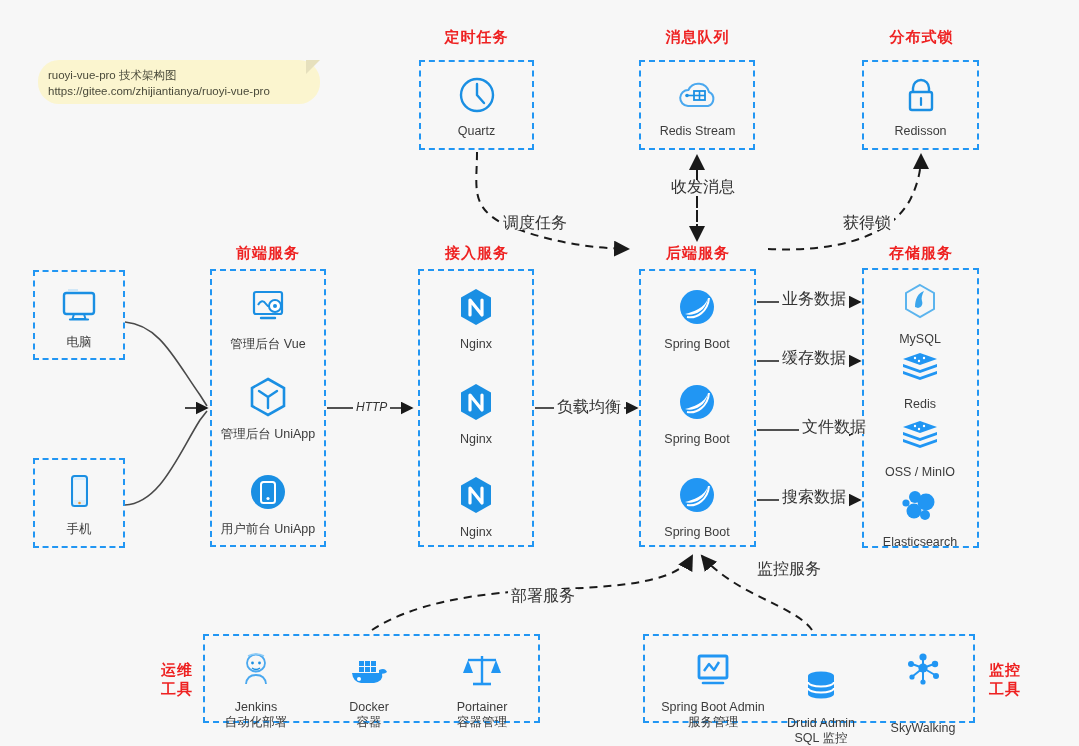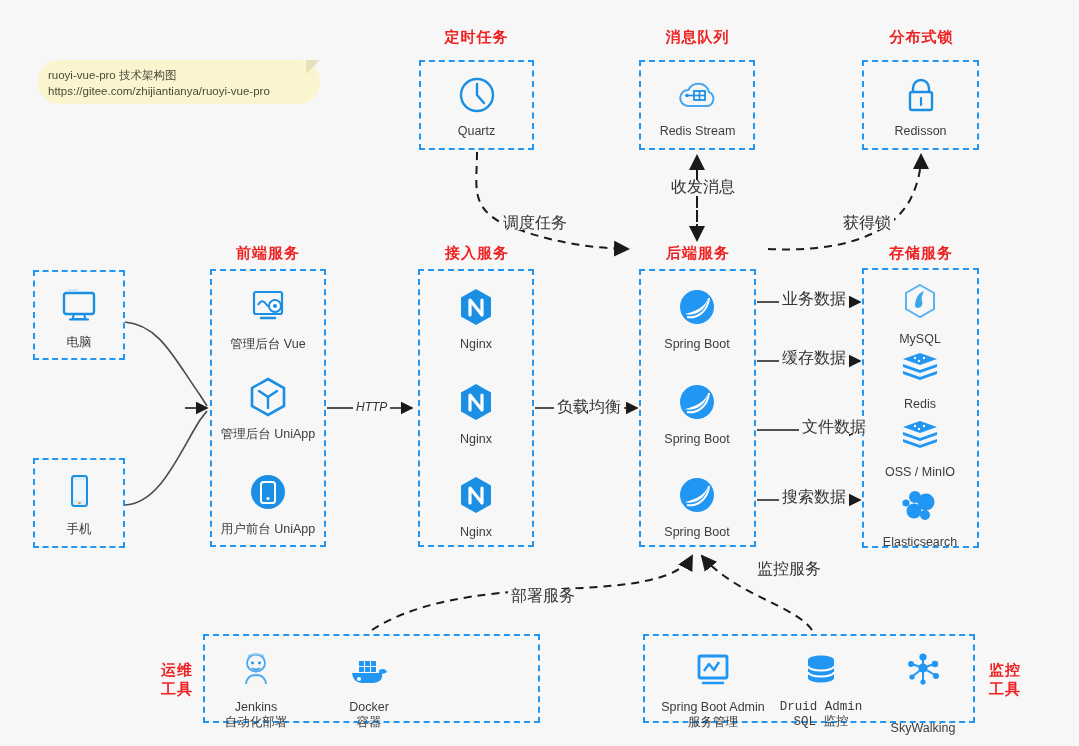--- a/index.html
+++ b/index.html
@@ -393,34 +393,47 @@
         <rect x="25" y="15" width="5" height="5" fill="#2196f3"></rect>
         <path d="M6,21 h30 q2,8 -8,10 h-13 q-8,-1 -9,-10 Z" fill="#2196f3"></path>
         <path d="M33,18 q6,-3 8,2 q-3,3 -8,1" fill="#2196f3"></path>
         <circle cx="13" cy="27" r="2" fill="#ffffff"></circle>
       </svg>
     </div>
     <div class="cap">Docker</div>
     <div class="cap2">容器</div>
   </div>
 
+  <div class="node" style="left:427px;top:648px;width:110px;">
+    <div class="ico">
+      <svg width="44" height="40" viewBox="0 0 44 40">
+        <line x1="22" y1="5" x2="22" y2="33" stroke="#2196f3" stroke-width="2.4"></line>
+        <line x1="8" y1="9" x2="36" y2="9" stroke="#2196f3" stroke-width="2.4"></line>
+        <line x1="13" y1="33" x2="31" y2="33" stroke="#2196f3" stroke-width="2.6"></line>
+        <path d="M3,22 L8,9 L13,22 Z" fill="#2196f3"></path>
+        <path d="M31,22 L36,9 L41,22 Z" fill="#2196f3"></path>
+      </svg>
+    </div>
+    <div class="cap">Portainer</div>
+    <div class="cap2">容器管理</div>
+  </div>
 
   <div class="node" style="left:648px;top:648px;width:130px;">
     <div class="ico">
       <svg width="44" height="40" viewBox="0 0 44 40">
         <rect x="8" y="5" width="28" height="22" rx="1.5" fill="none" stroke="#2196f3" stroke-width="2.8"></rect>
         <path d="M13,20 l5,-7 l5,6 l5,-8" fill="none" stroke="#2196f3" stroke-width="2.4" stroke-linejoin="round"></path>
         <line x1="12" y1="32" x2="32" y2="32" stroke="#2196f3" stroke-width="2.6" stroke-linecap="round"></line>
       </svg>
     </div>
     <div class="cap">Spring Boot Admin</div>
     <div class="cap2">服务管理</div>
   </div>
 
-  <div class="node" style="left:766px;top:648px;width:110px;font-family:Liberation Mono, monospace;">
+  <div class="node" style="left:766px;top:664px;width:110px;">
     <div class="ico">
       <svg width="42" height="40" viewBox="0 0 42 40">
         <ellipse cx="21" cy="9" rx="13" ry="4.6" fill="#2196f3"></ellipse>
         <rect x="8" y="9" width="26" height="18" fill="#2196f3"></rect>
         <ellipse cx="21" cy="27" rx="13" ry="4.6" fill="#2196f3"></ellipse>
         <path d="M8,15 a13,4.6 0 0 0 26,0" fill="none" stroke="#ffffff" stroke-width="2"></path>
         <path d="M8,21 a13,4.6 0 0 0 26,0" fill="none" stroke="#ffffff" stroke-width="2"></path>
       </svg>
     </div>
     <div class="cap">Druid Admin</div>

